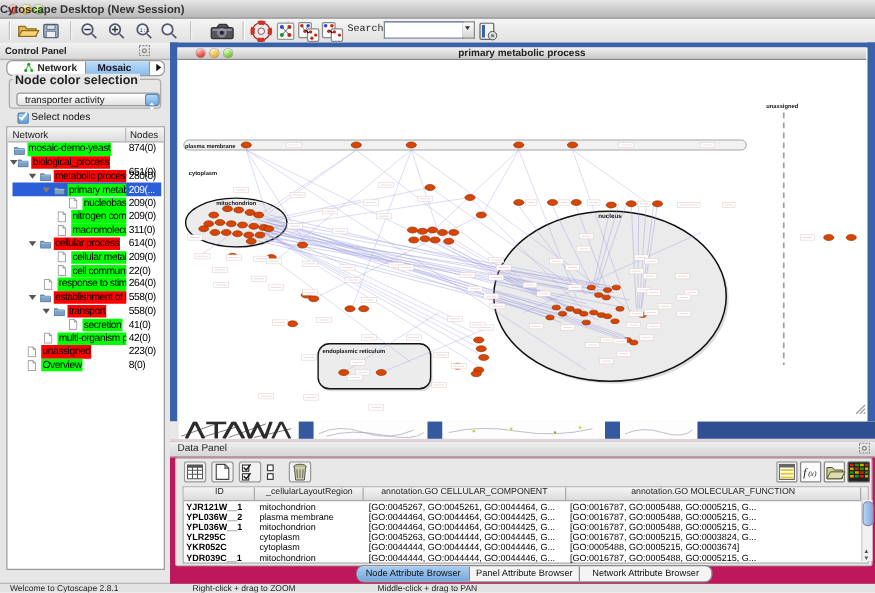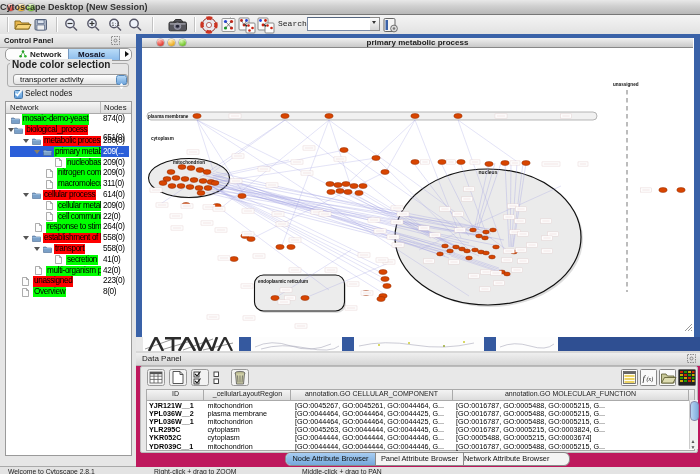--- a/index.html
+++ b/index.html
@@ -779,14 +779,14 @@
     </div>
    <div class="abs" style="left:541.5px;top:10px;width:8px;height:49px;background:#f0f0f0;border-left:1px solid #ccc">
      <div class="abs" style="left:0.5px;top:1px;width:7px;height:18px;background:linear-gradient(90deg,#b7d4f2,#7fabdd);border-radius:4px;border:0.5px solid #88a"></div>
      <div class="abs" style="left:1px;top:38px;font-size:5px;color:#555">▲<br>▼</div>
    </div>
   </div>
  </div>
  <div class="abs" style="left:149px;top:99px;width:283px;height:12.5px;background:#f4f4f4;border:1px solid #8a8a8a;border-radius:6px;overflow:hidden;display:flex">
   <div style="width:90px;height:12.5px;background:linear-gradient(#a8cdf2,#74a8dc);border-right:1px solid #8a8a8a;text-align:center;font-size:7.4px;color:#111;padding-top:1.5px;box-sizing:border-box">Node Attribute Browser</div>
   <div style="width:88px;height:12.5px;border-right:1px solid #8a8a8a;text-align:center;font-size:7.4px;color:#111;padding-top:1.5px;box-sizing:border-box">Panel Attribute Browser</div>
-  <div style="width:105px;height:12.5px;font-size:7.4px;color:#111;padding-top:1.5px;box-sizing:border-box">Network Attribute Browser</div>
+  <div style="width:105px;height:12.5px;text-align:center;font-size:7.4px;color:#111;padding-top:1.5px;box-sizing:border-box">Network Attribute Browser</div>
  </div>
 </div>
 </body></html>

